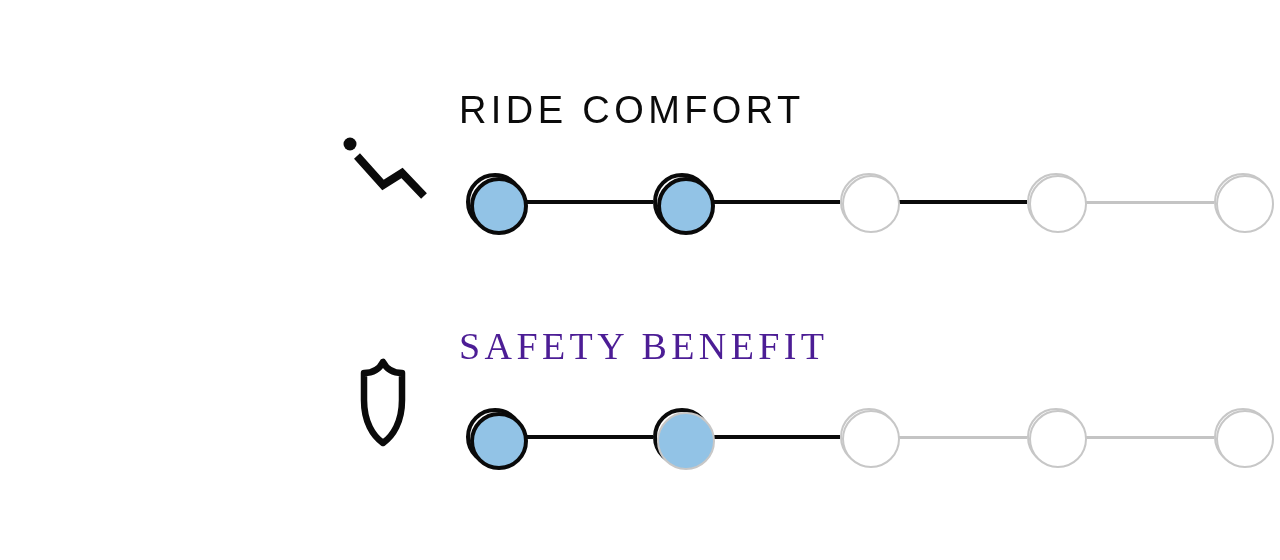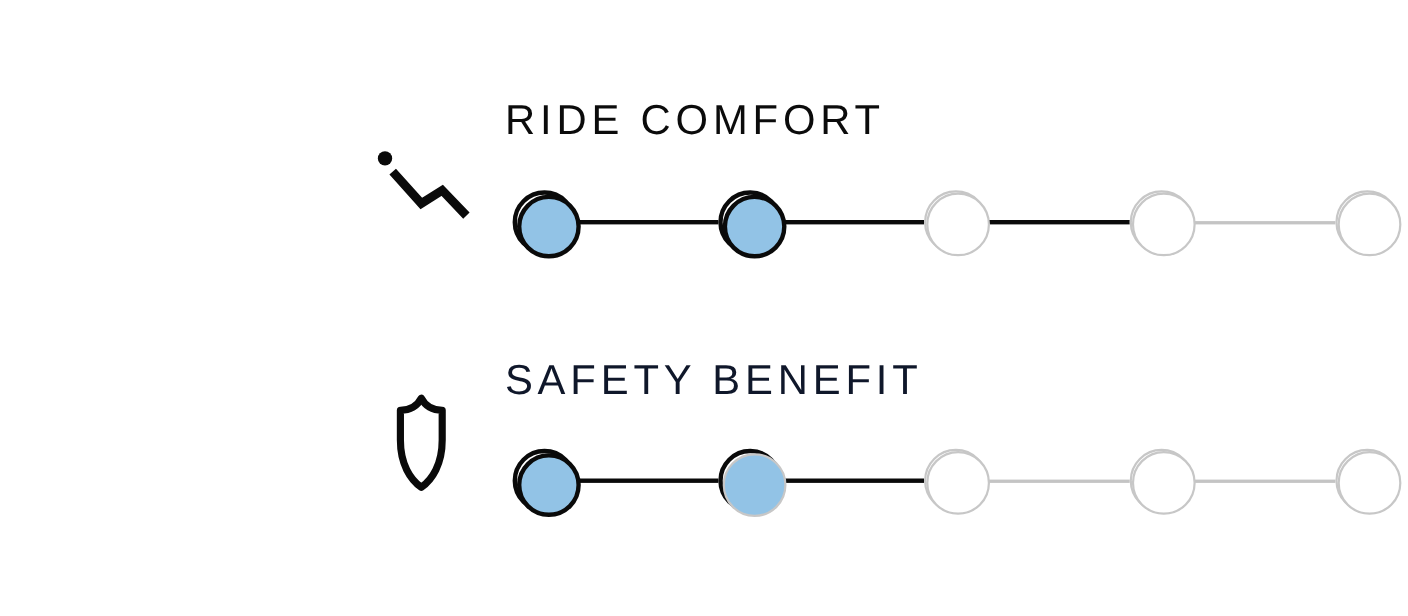--- a/index.html
+++ b/index.html
@@ -152,21 +152,21 @@
         <path d="M33 10
                  C 29 18, 22 21, 14 21
                  L 14 48
                  C 14 70, 23 84, 33 91
                  C 43 84, 52 70, 52 48
                  L 52 21
                  C 44 21, 37 18, 33 10 Z" stroke="#0a0a0a" stroke-width="6.5" stroke-linejoin="round" stroke-linecap="round" fill="none" transform="translate(14,0)"></path>
       </svg>
     </div>
 
-    <div class="metric-label" style="color: #0f172a;">SAFETY BENEFIT</div>
+    <div class="metric-label" style="color: #4c1d95; font-family: Liberation Serif, serif;">SAFETY BENEFIT</div>
 
     <div class="scale">
       <div class="scale-track">
 
         <div class="seg seg--on" style="left: 58px; width: 129px; background: rgb(10, 10, 10);"></div>
         <div class="seg seg--on" style="left: 245px; width: 129px; background: rgb(10, 10, 10);"></div>
         <div class="seg seg--off" style="left: 432px; width: 129px; background: rgb(196, 196, 196);"></div>
         <div class="seg seg--off" style="left: 619px; width: 129px; background: rgb(196, 196, 196);"></div>
 
         <div class="node node--on" style="left: 0px; border-color: rgb(10, 10, 10);">

